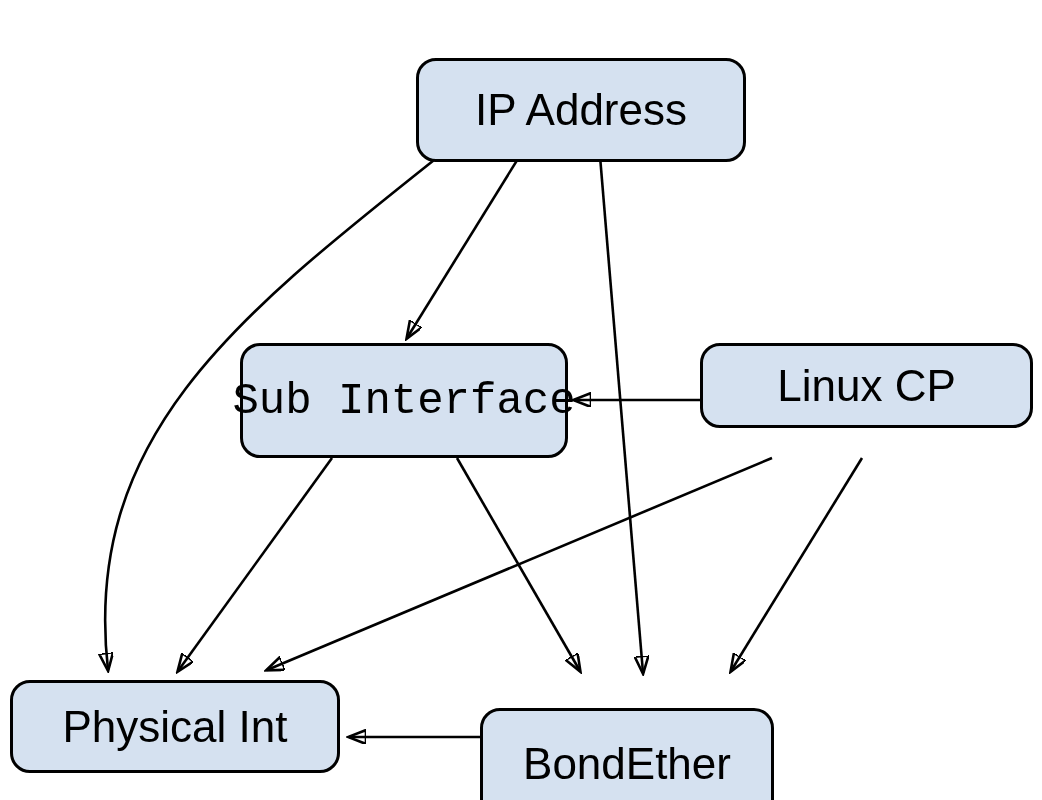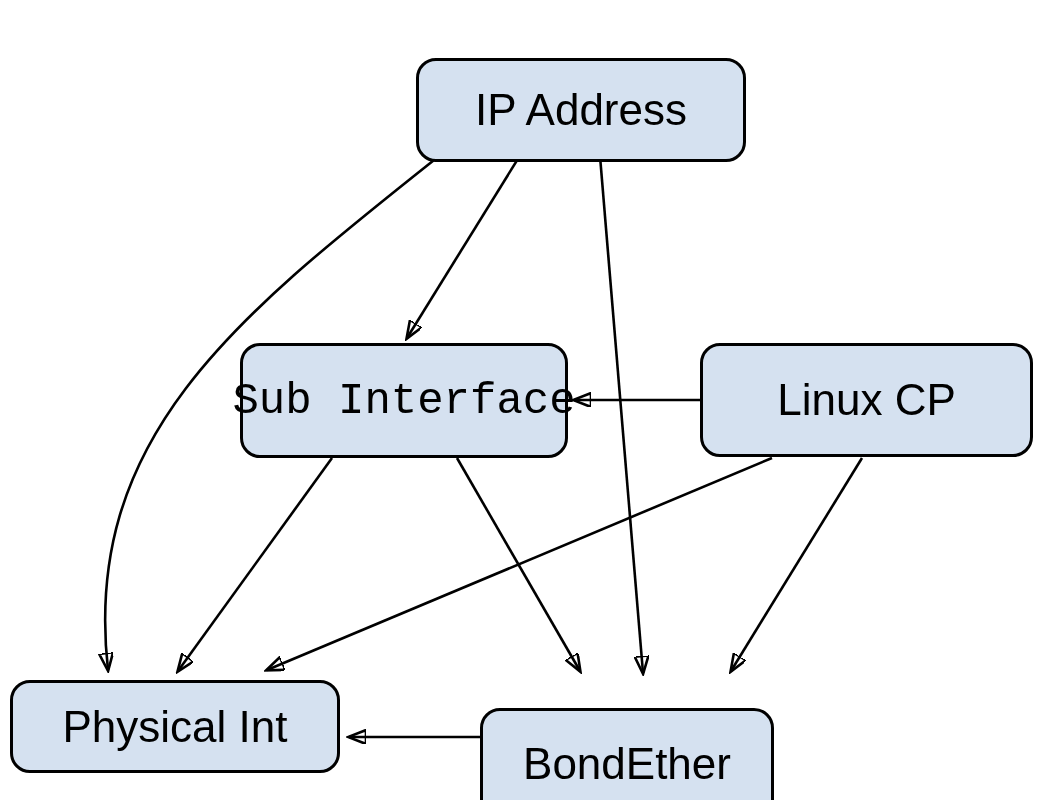--- a/index.html
+++ b/index.html
@@ -38,21 +38,21 @@
     background: var(--node-fill);
     border: 3px solid var(--node-border);
     border-radius: 20px;
     color: var(--text-color);
     font-size: 44px;
     line-height: 1;
     white-space: nowrap;
   }
   .node-ip        { left: 416px; top: 10px;  width: 330px; height: 104px; margin-top: 48px; }
   .node-sub       { left: 240px; top: 343px; width: 328px; height: 115px; font-family: Liberation Mono, monospace; }
-  .node-linux     { left: 700px; top: 343px; width: 333px; height: 114px; }
+  .node-linux     { left: 700px; top: 343px; width: 333px; height: 85px; }
   .node-physical  { left: 10px;  top: 680px; width: 330px; height: 93px; align-items: center; }
   .node-bondether { left: 480px; top: 708px; width: 294px; height: 112px; text-align: right; }
 </style>
 </head>
 <body style="background: rgb(255, 255, 255);">
 
 <div class="canvas">
 
   <svg class="edges" viewBox="0 0 1042 800" xmlns="http://www.w3.org/2000/svg">
     <defs>

